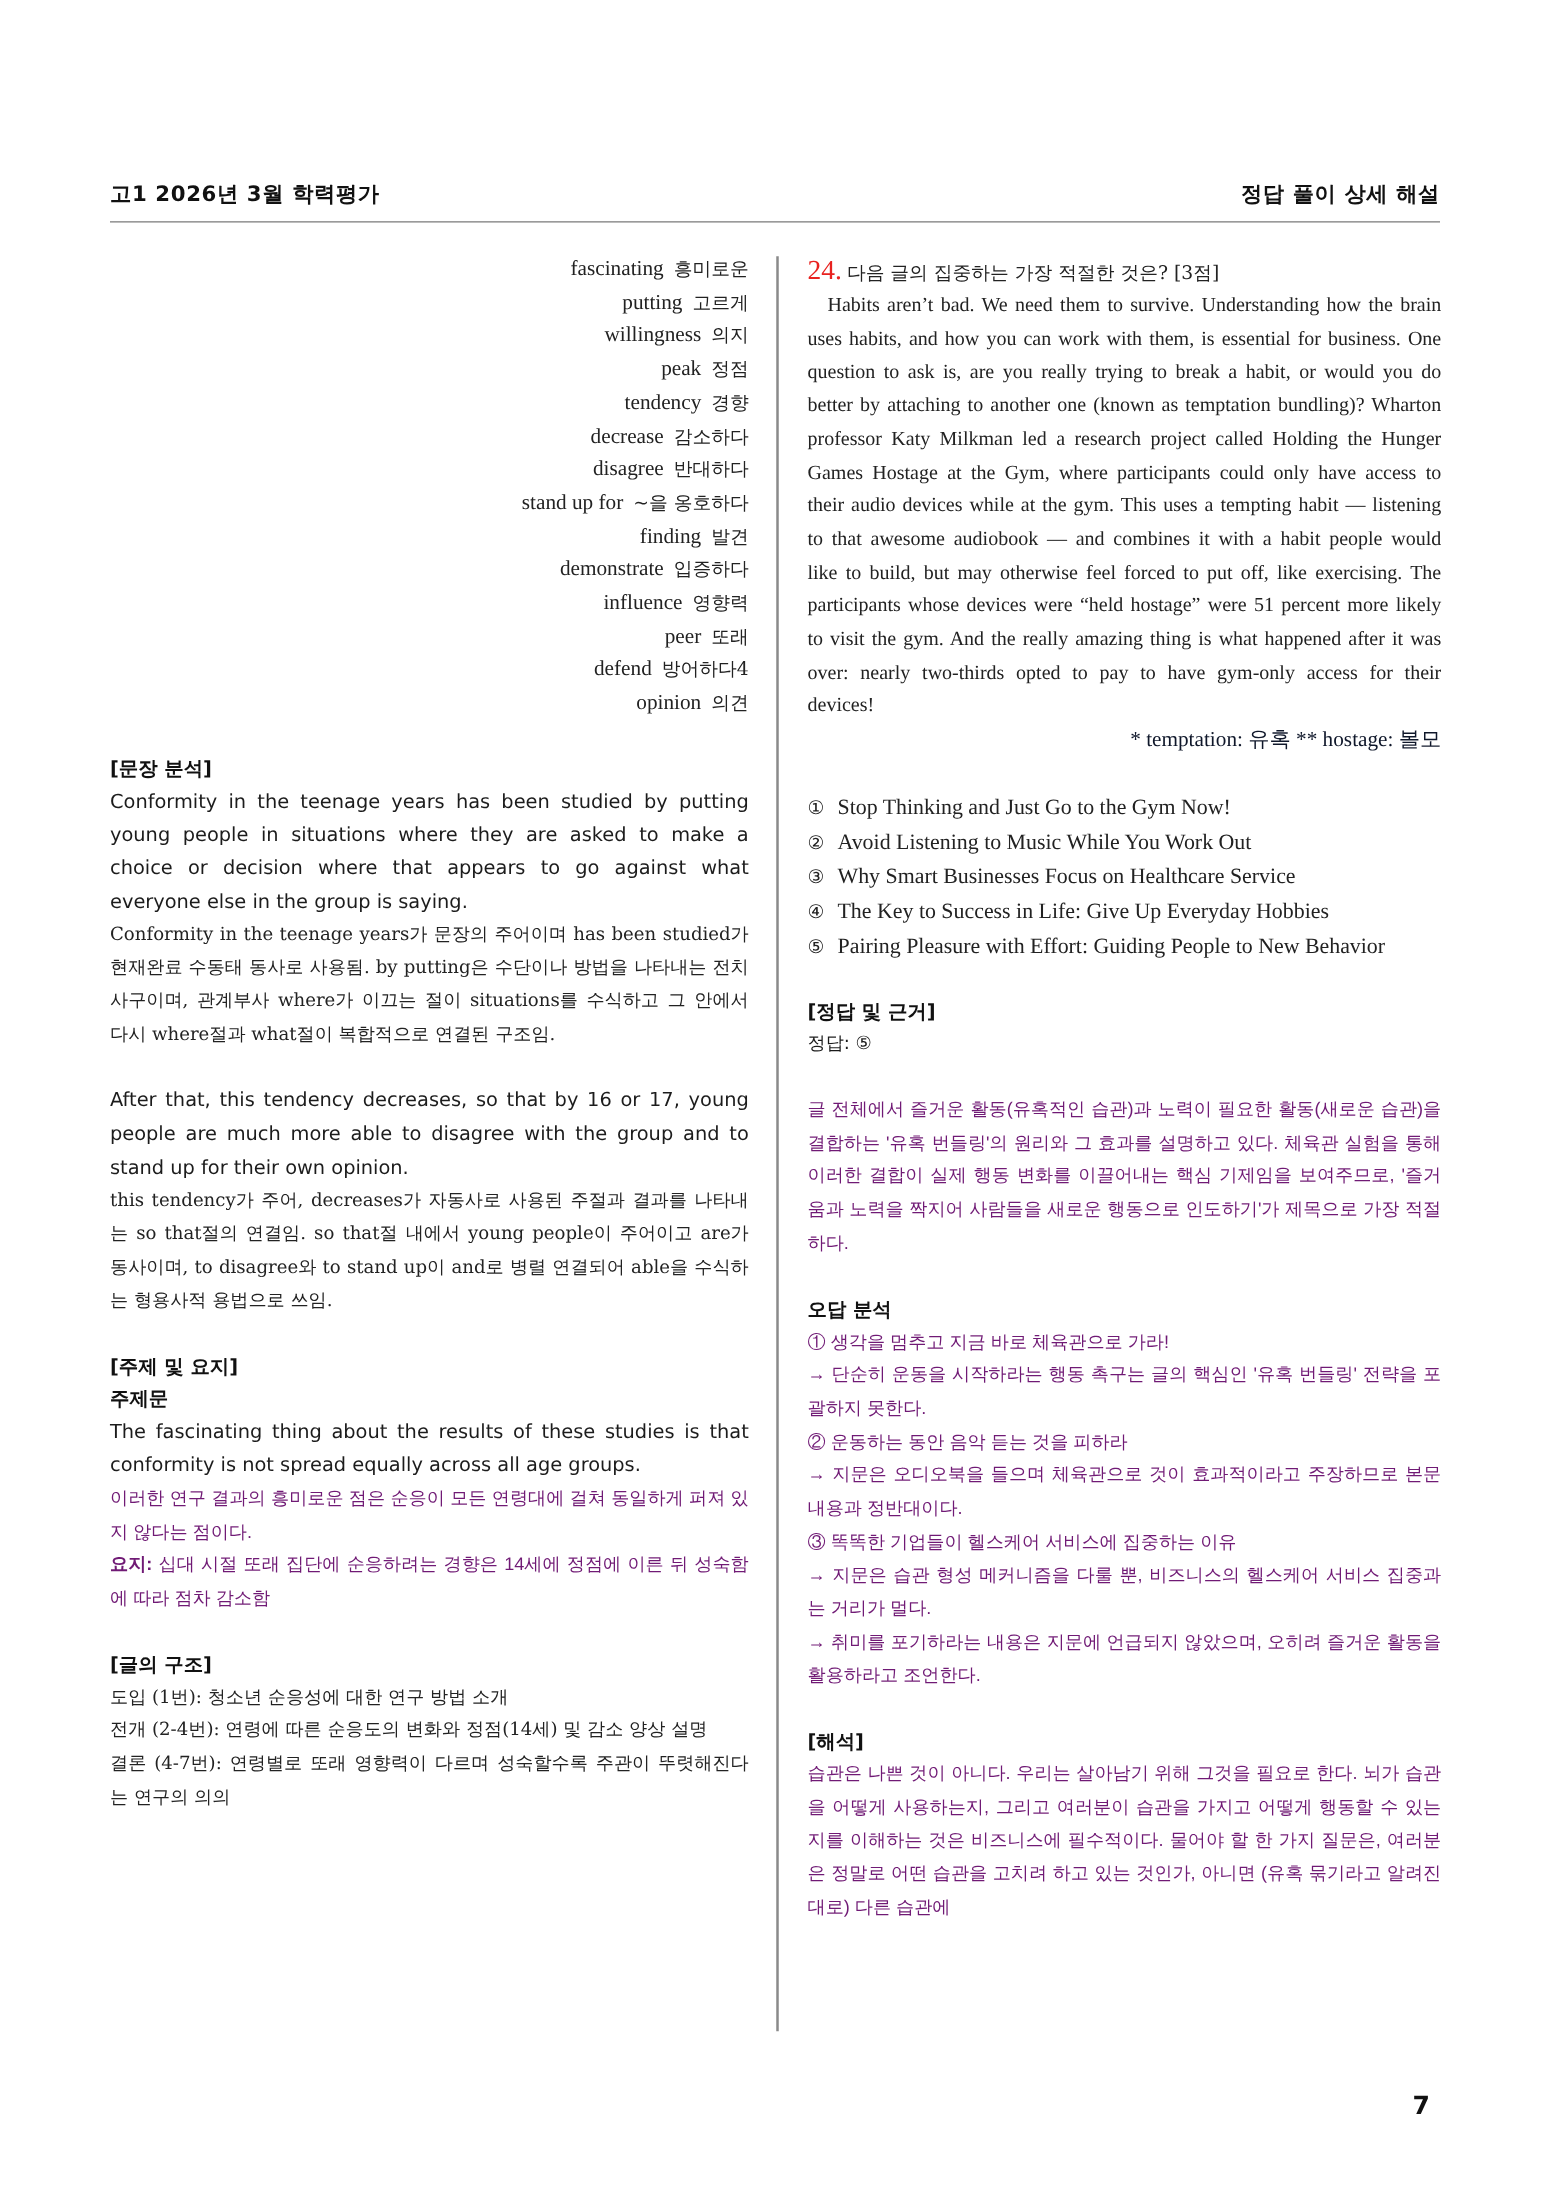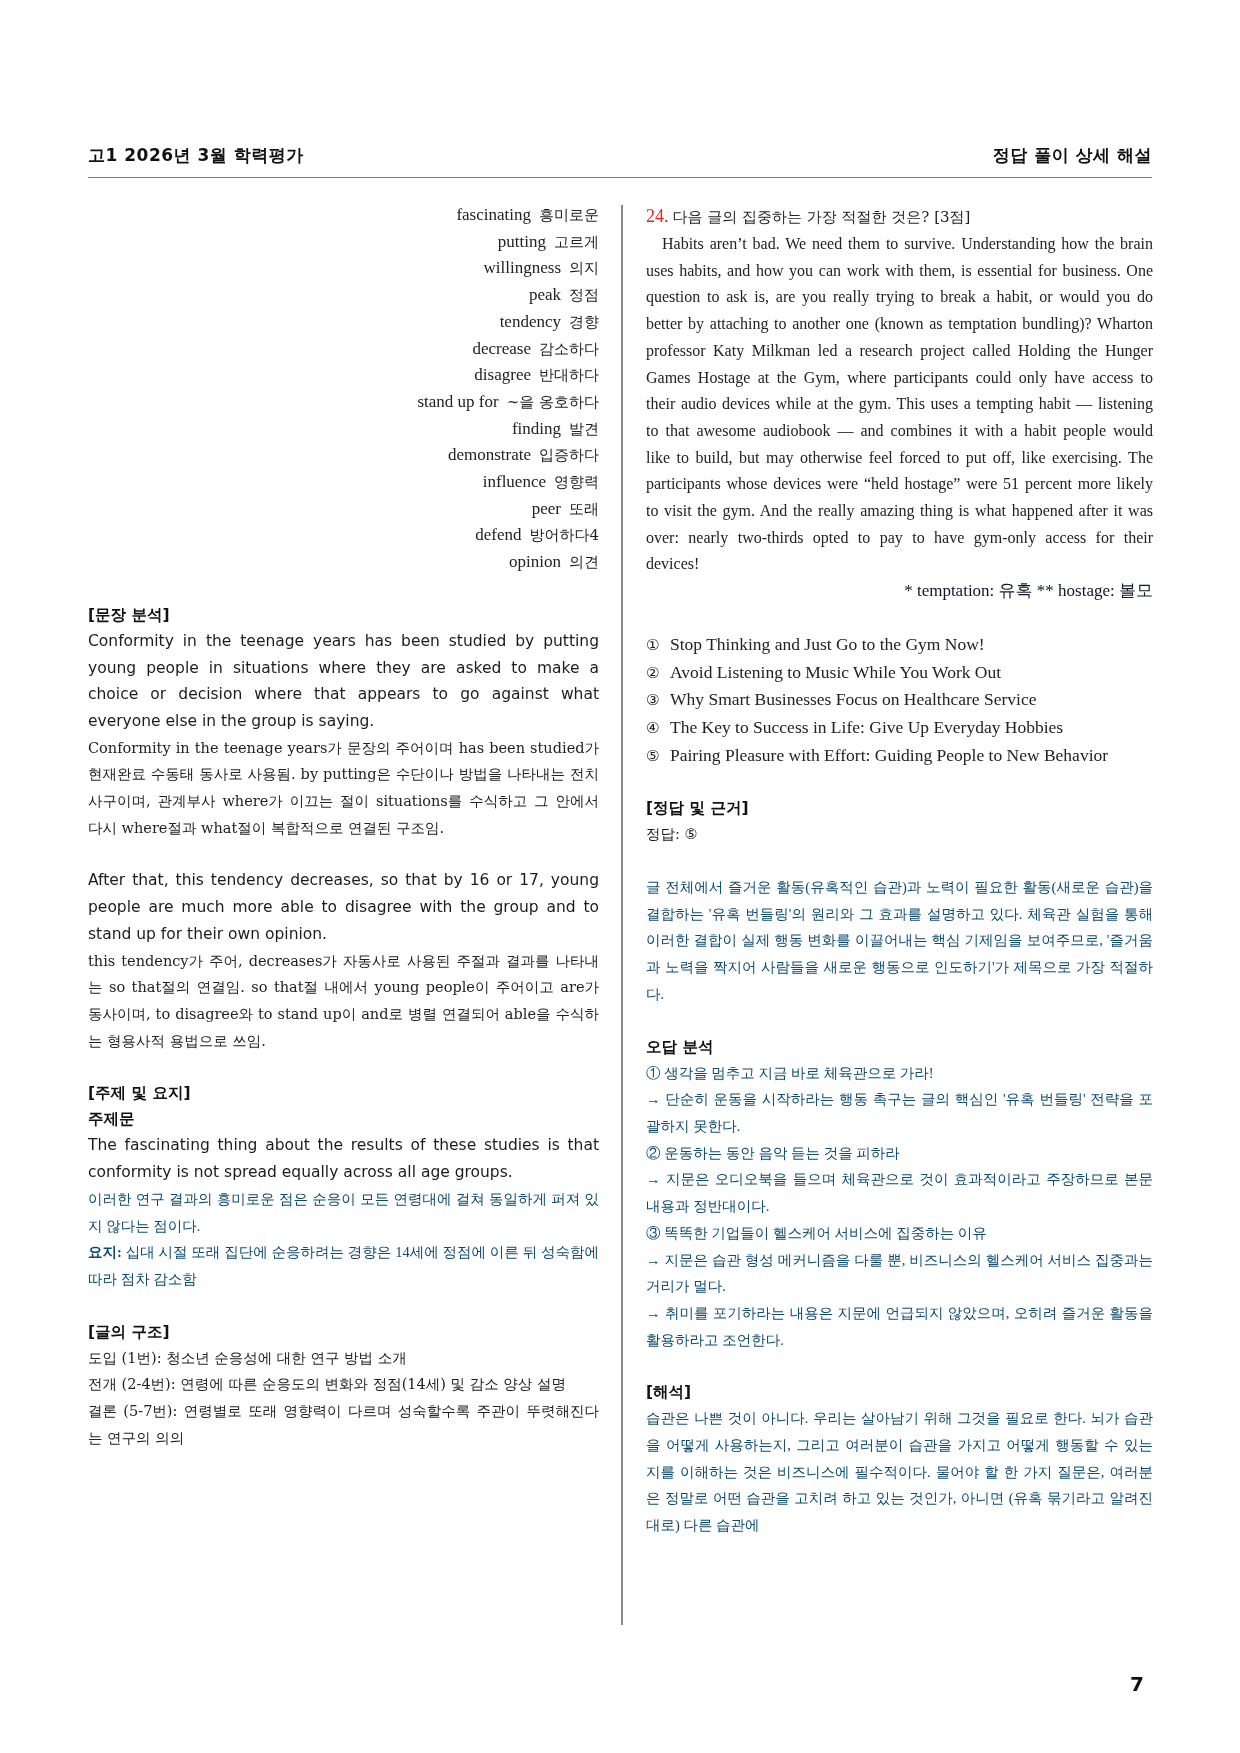--- a/index.html
+++ b/index.html
@@ -13,27 +13,27 @@
     .col-left { left: 88px; width: 511px; }
     .col-right { left: 646px; width: 507px; }
     .divider { position: absolute; left: 621px; top: 205px; width: 1.5px; height: 1420px; background: #8a8a8a; }
     .vocab-item { font-family: "Liberation Serif", serif; font-size: 17px; line-height: 26.7px; color: #222; text-align: right; }
     .vocab-item .ko { font-family: "DejaVu Serif", serif; font-size: 15px; margin-left: 8px; }
     .section-title { font-family: "DejaVu Sans", sans-serif; font-weight: bold; font-size: 15.5px; line-height: 26px; color: #111; }
     .eng-sans { font-family: "DejaVu Sans", sans-serif; font-size: 15.5px; line-height: 26.7px; text-align: justify; color: #1c1c1c; }
     .ko-mixed { font-family: "DejaVu Serif", serif; font-size: 14.5px; line-height: 26.7px; text-align: justify; color: #222; }
     .gap { height: 26px; }
     .q-title { font-family: "DejaVu Serif", serif; font-size: 15px; line-height: 28px; color: #222; }
-    .q-num { font-family: "Liberation Serif", serif; color: #e8221f; font-size: 18px; margin-right: 4px; }
+    .q-num { font-family: "Liberation Serif", serif; color: #e8221f; font-size: 22px; margin-right: 4px; }
     .passage { font-family: "Liberation Serif", serif; font-size: 16px; line-height: 26.7px; text-align: justify; color: #222; text-indent: 16px; word-spacing: 1px; }
     .footnote { font-family: "Liberation Serif", serif; font-size: 17px; line-height: 26.7px; text-align: right; color: #0f172a; }
     .choices { margin-top: 26px; }
     .choice { font-family: "Liberation Serif", serif; font-size: 17.5px; line-height: 26.7px; color: #222; }
     .choice .marker { display: inline-block; width: 24px; font-family: "DejaVu Sans", sans-serif; font-size: 15px; }
-    .ko-sans { font-family: Liberation Serif, serif; font-size: 14.5px; line-height: 26.7px; text-align: justify; color: #0c4a6e; }
+    .ko-sans { font-family: Liberation Sans, sans-serif; font-size: 14.5px; line-height: 26.7px; text-align: justify; color: #701a75; }
     .answer-line { font-family: "DejaVu Sans", sans-serif; font-size: 14.5px; line-height: 26.7px; }
     .bold-label { font-weight: bold; }
     .page-number { position: absolute; left: 1130px; top: 1672px; font-family: "DejaVu Sans", sans-serif; font-weight: bold; font-size: 20px; color: #111; }
   </style>
 </head>
 <body>
 
 <div class="page-header">
   <div class="hdr-left">고1 2026년 3월 학력평가</div>
   <div class="hdr-right">정답 풀이 상세 해설</div>
@@ -79,21 +79,21 @@
     <p class="ko-sans">이러한 연구 결과의 흥미로운 점은 순응이 모든 연령대에 걸쳐 동일하게 퍼져 있지 않다는 점이다.</p>
     <p class="ko-sans"><span class="bold-label">요지:</span><span> 십대 시절 또래 집단에 순응하려는 경향은 14세에 정점에 이른 뒤 성숙함에 따라 점차 감소함</span></p>
   </div>
 
   <div class="gap"></div>
 
   <div>
     <div class="section-title">[글의 구조]</div>
     <p class="ko-mixed">도입 (1번): 청소년 순응성에 대한 연구 방법 소개</p>
     <p class="ko-mixed">전개 (2-4번): 연령에 따른 순응도의 변화와 정점(14세) 및 감소 양상 설명</p>
-    <p class="ko-mixed">결론 (5-7번): 연령별로 또래 영향력이 다르며 성숙할수록 주관이 뚜렷해진다는 연구의 의의</p>
+    <p class="ko-mixed">결론 (4-7번): 연령별로 또래 영향력이 다르며 성숙할수록 주관이 뚜렷해진다는 연구의 의의</p>
   </div>
 </div>
 
 <div class="col col-right">
   <div class="q-title">
     <span class="q-num">24.</span><span>다음 글의 집중하는 가장 적절한 것은? [3점]</span>
   </div>
   <p class="passage">Habits aren’t bad. We need them to survive. Understanding how the brain uses habits, and how you can work with them, is essential for business. One question to ask is, are you really trying to break a habit, or would you do better by attaching to another one (known as temptation bundling)? Wharton professor Katy Milkman led a research project called Holding the Hunger Games Hostage at the Gym, where participants could only have access to their audio devices while at the gym. This uses a tempting habit — listening to that awesome audiobook — and combines it with a habit people would like to build, but may otherwise feel forced to put off, like exercising. The participants whose devices were “held hostage” were 51 percent more likely to visit the gym. And the really amazing thing is what happened after it was over: nearly two-thirds opted to pay to have gym-only access for their devices!</p>
   <div class="footnote">* temptation: 유혹 ** hostage: 볼모</div>
 

